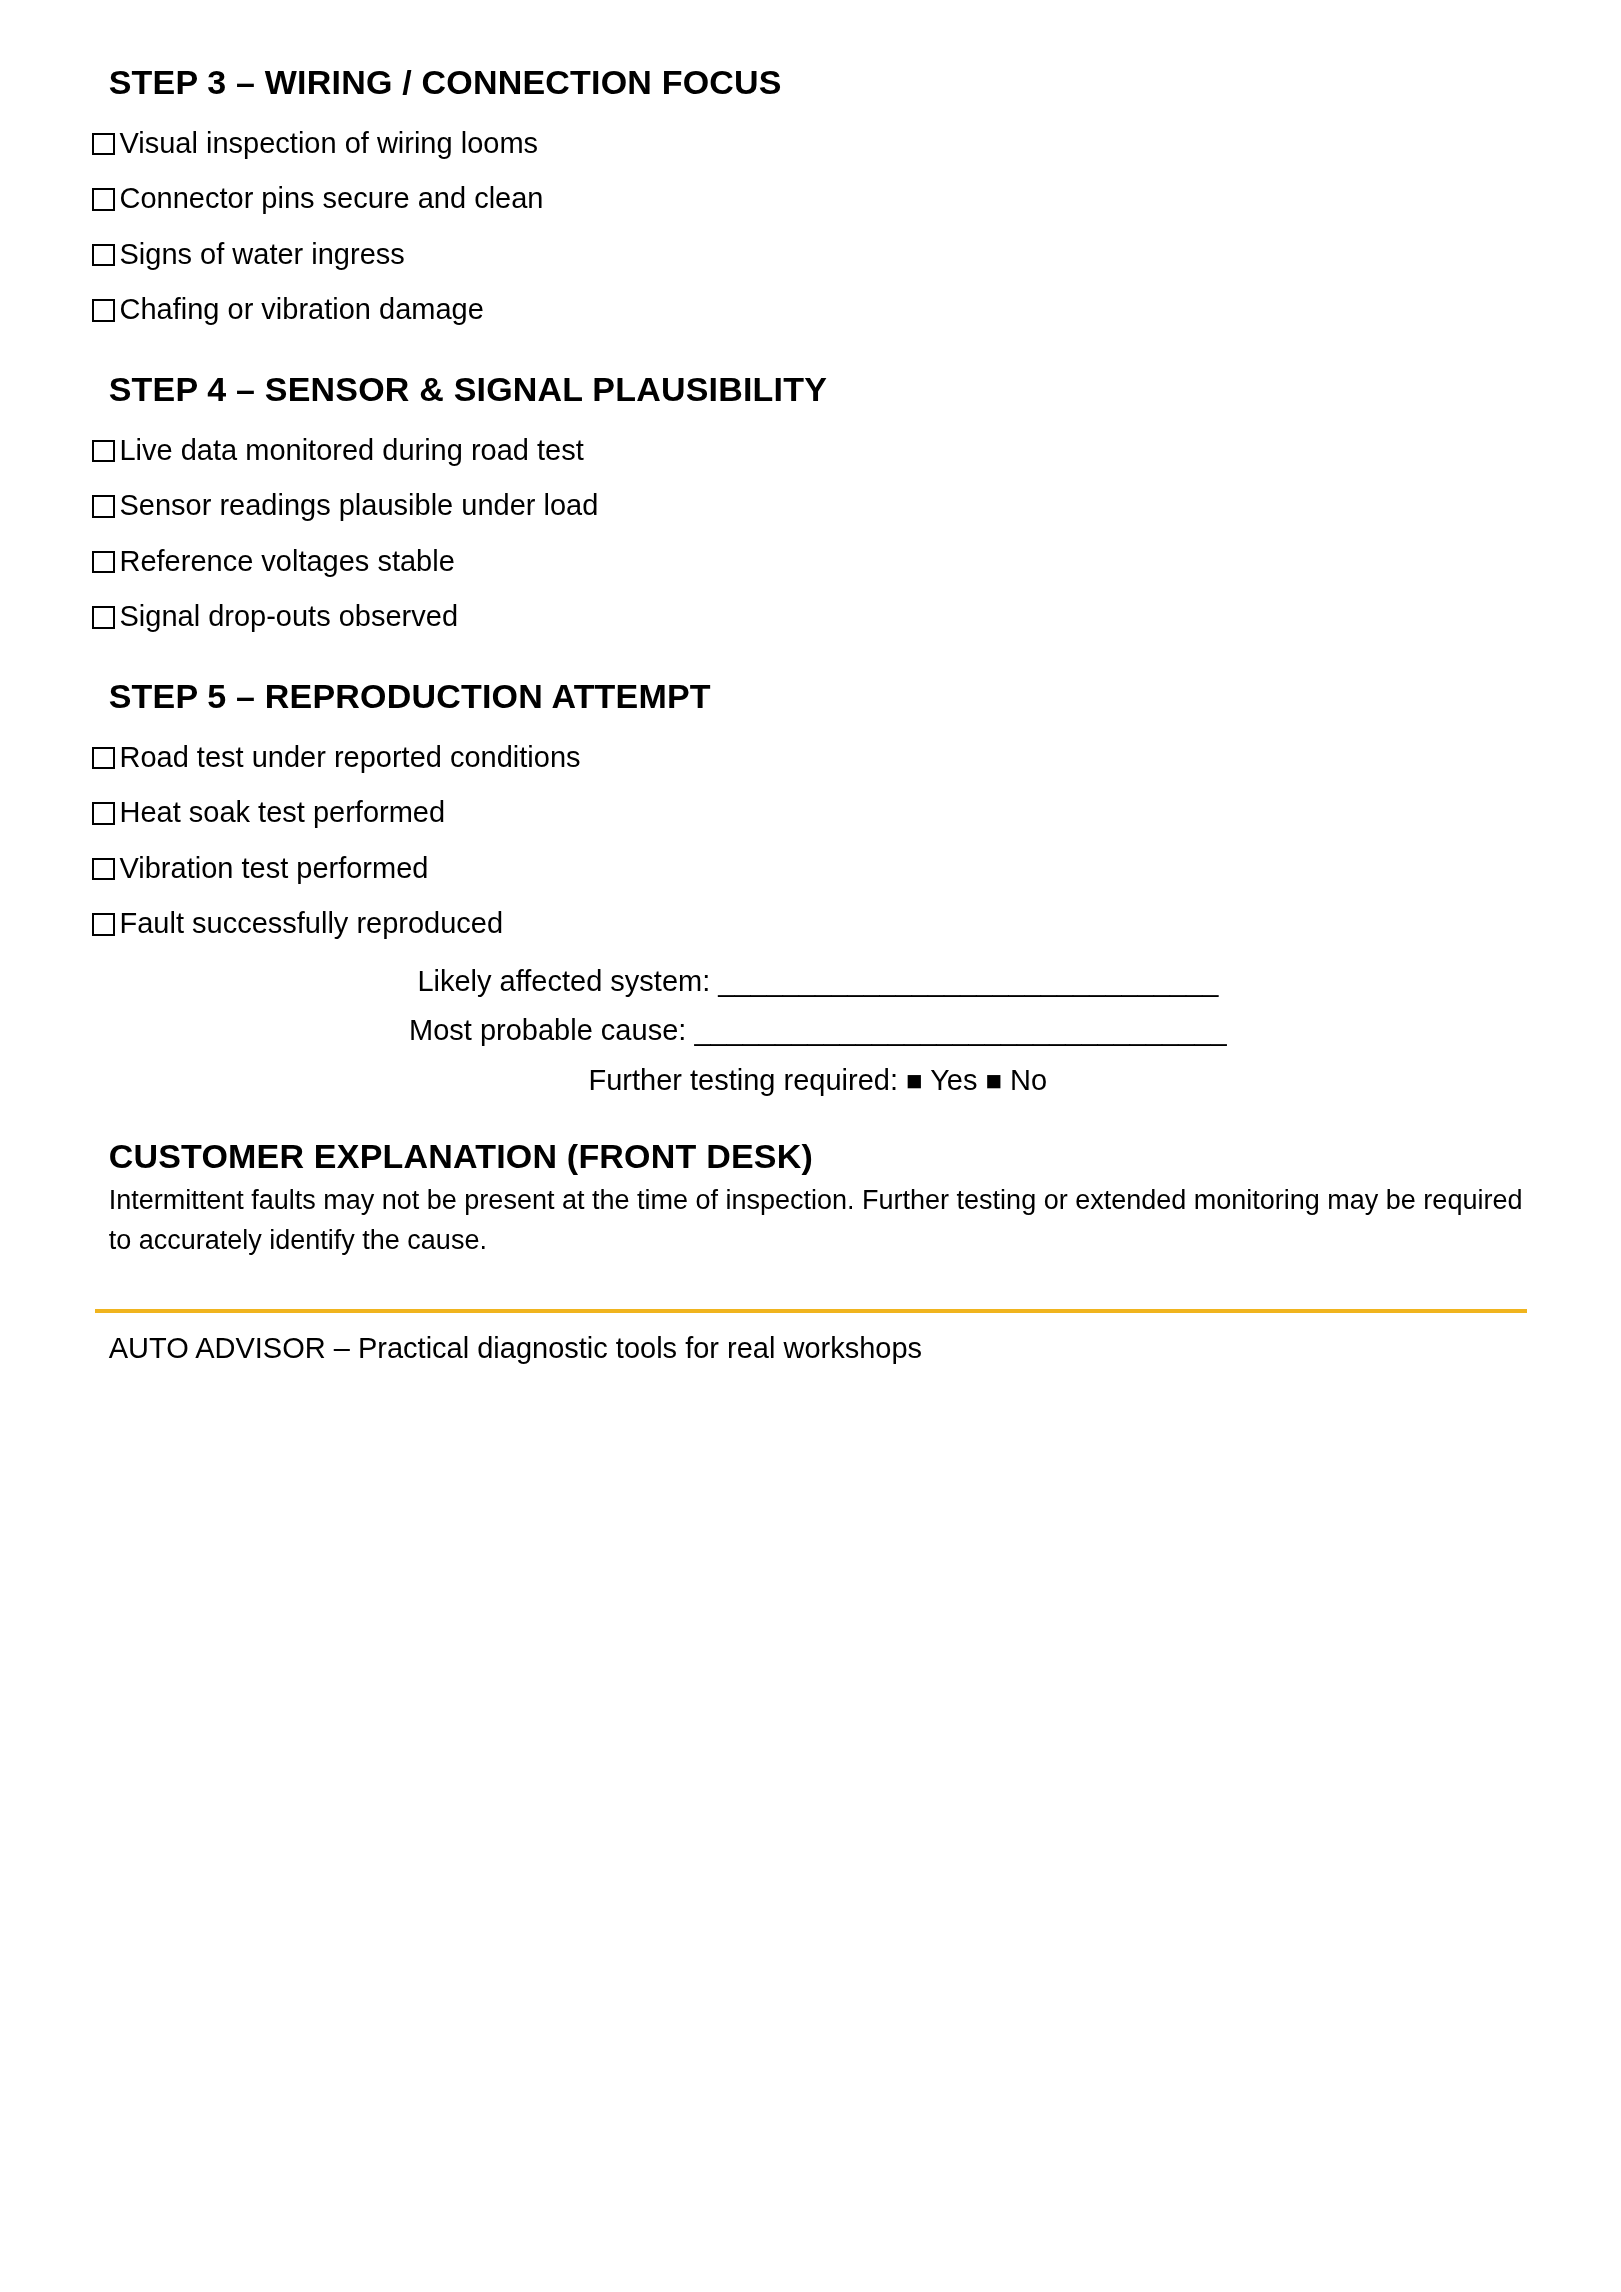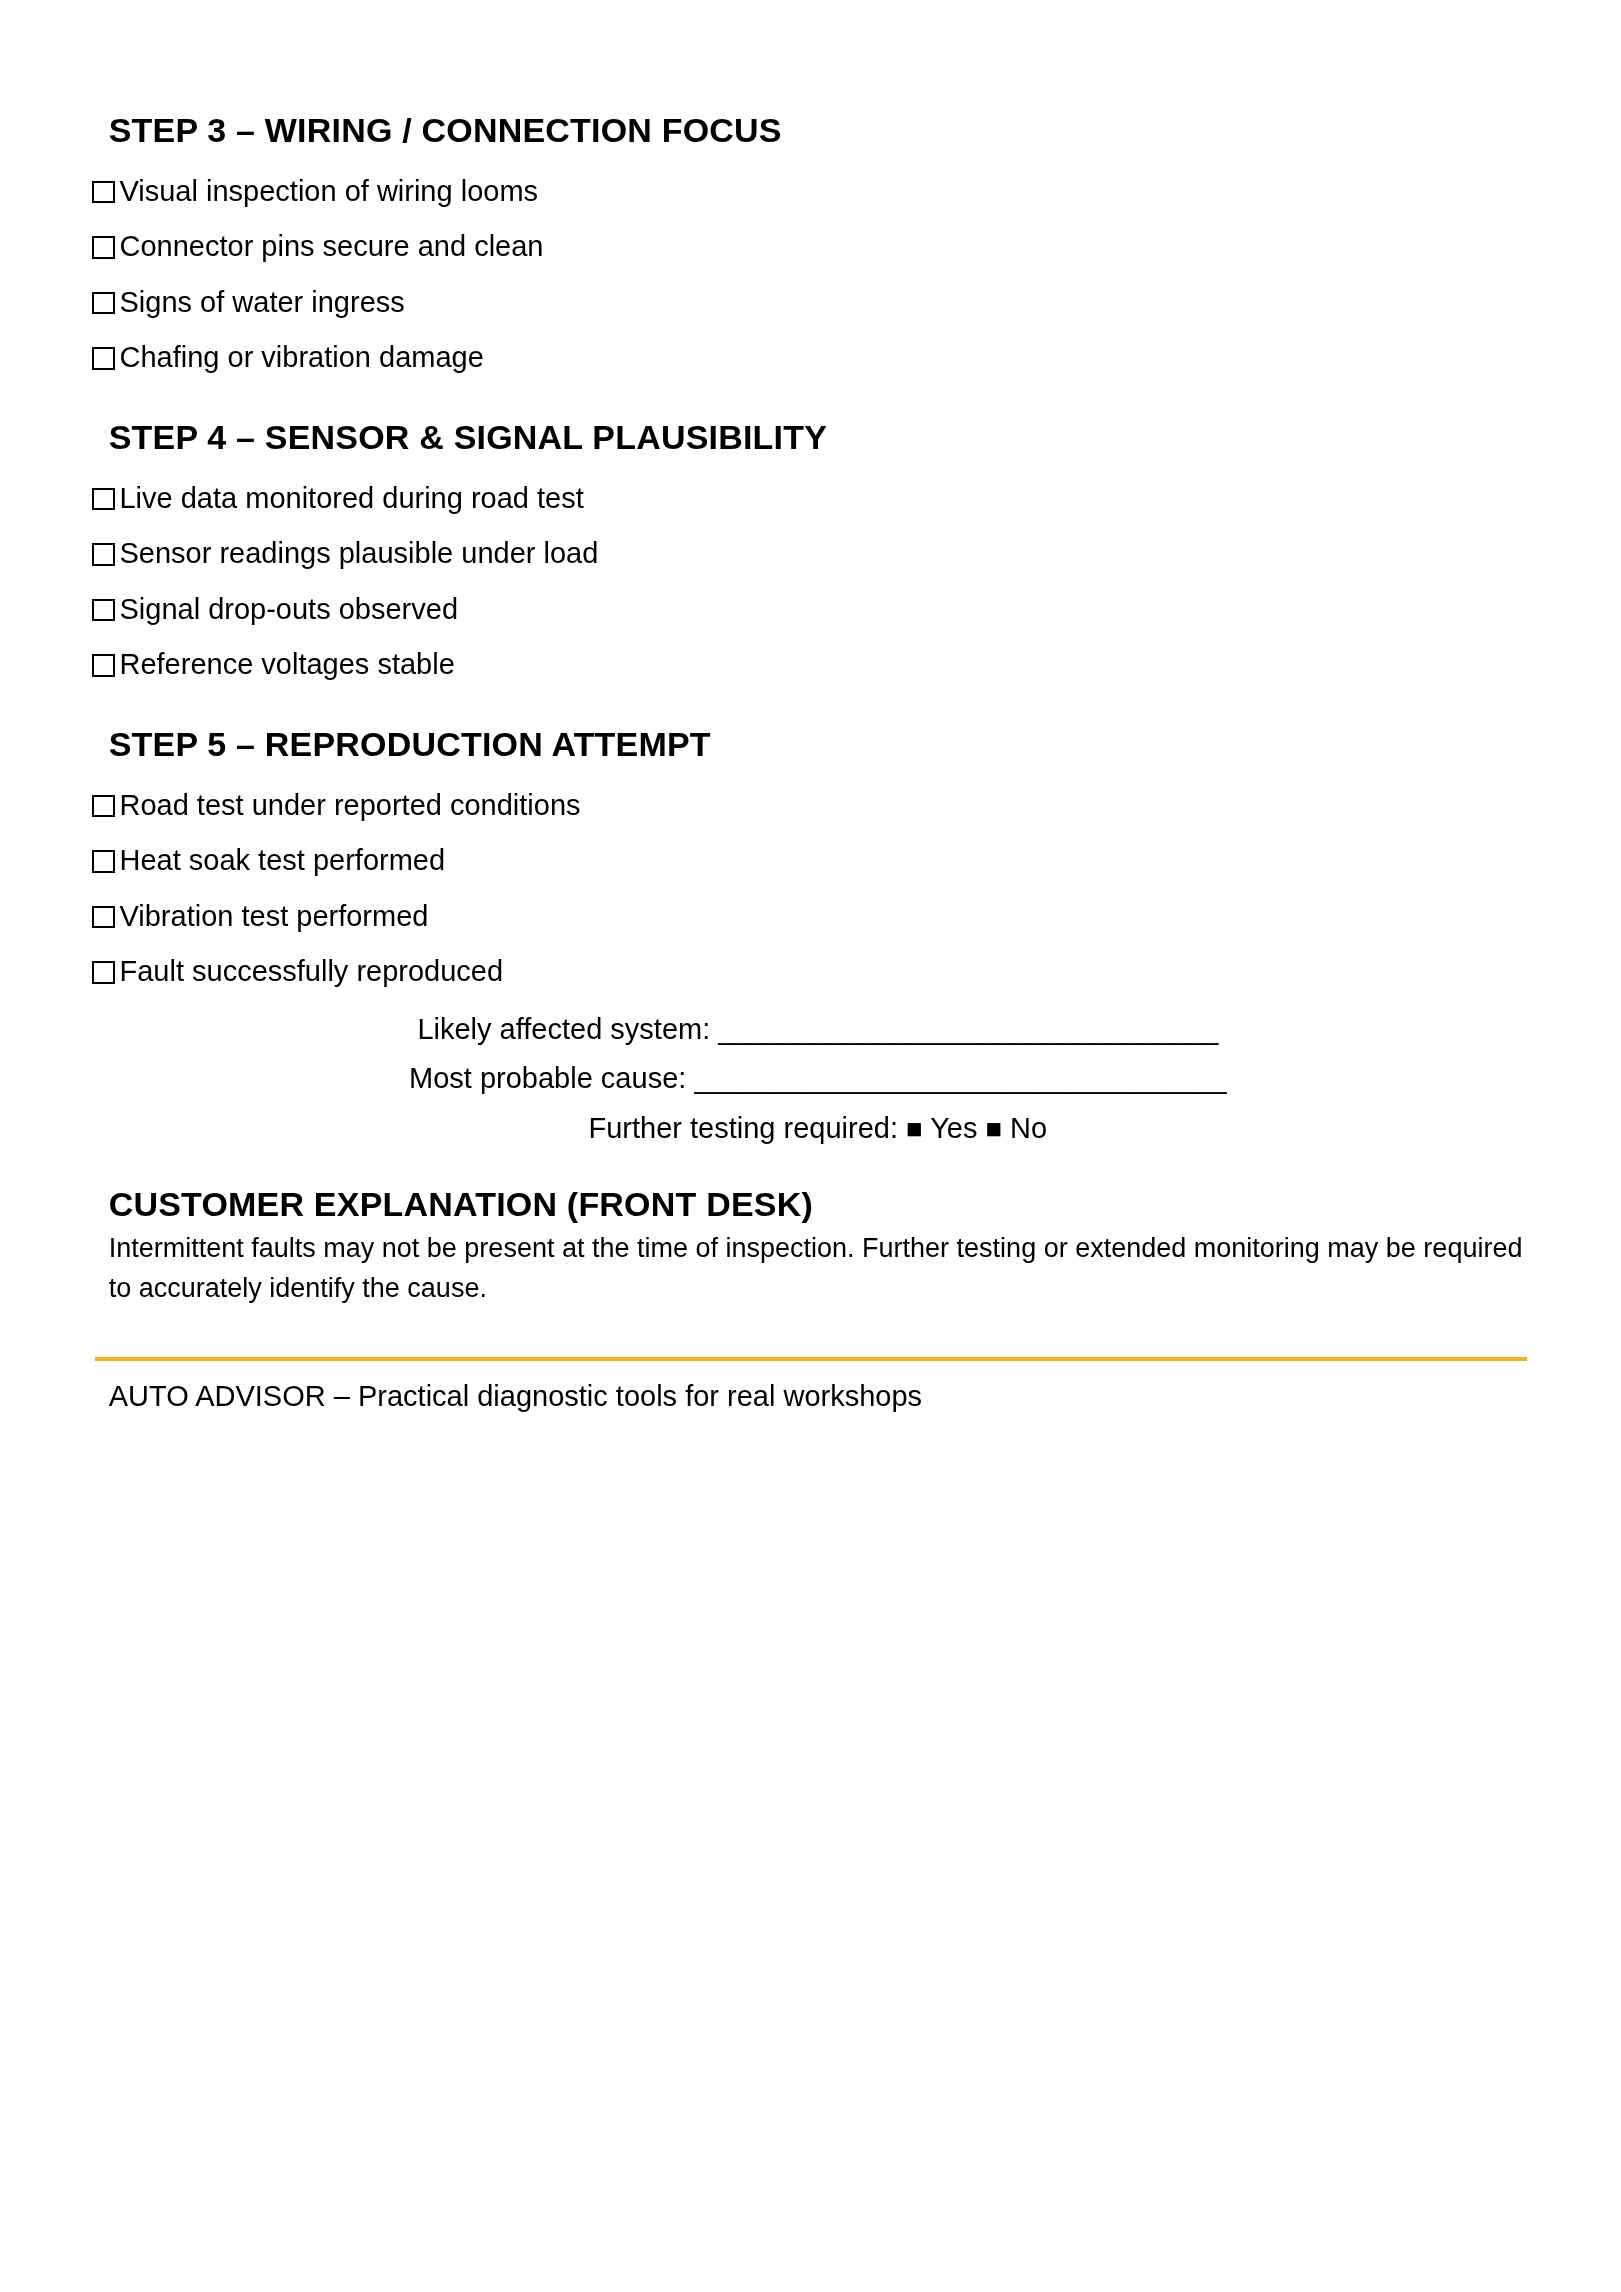--- a/index.html
+++ b/index.html
@@ -6,21 +6,21 @@
     margin: 0;
     padding: 0;
     background: #ffffff;
   }
   .page {
     position: relative;
     width: 1621px;
     height: 2293px;
     background: #ffffff;
     box-sizing: border-box;
-    padding: 110px 94px 0 92px;
+    padding: 62px 94px 0 92px;
     font-family: "Liberation Sans", "DejaVu Sans", sans-serif;
     color: #000000;
     overflow: hidden;
   }
   .section-title {
     font-size: 34px;
     font-weight: bold;
     line-height: 41px;
     letter-spacing: 0.2px;
     margin: 43px 0 23.5px 16.7px;
@@ -101,24 +101,24 @@
 
   <section>
     <h2 class="section-title">STEP 4 – SENSOR &amp; SIGNAL PLAUSIBILITY</h2>
     <div class="check-item">
       <span class="checkbox"></span><span>Live data monitored during road test</span>
     </div>
     <div class="check-item">
       <span class="checkbox"></span><span>Sensor readings plausible under load</span>
     </div>
     <div class="check-item">
-      <span class="checkbox"></span><span>Signal drop-outs observed</span>
+      <span class="checkbox"></span><span>Reference voltages stable</span>
     </div>
     <div class="check-item">
-      <span class="checkbox"></span><span>Reference voltages stable</span>
+      <span class="checkbox"></span><span>Signal drop-outs observed</span>
     </div>
   </section>
 
   <section>
     <h2 class="section-title">STEP 5 – REPRODUCTION ATTEMPT</h2>
     <div class="check-item">
       <span class="checkbox"></span><span>Road test under reported conditions</span>
     </div>
     <div class="check-item">
       <span class="checkbox"></span><span>Heat soak test performed</span>

